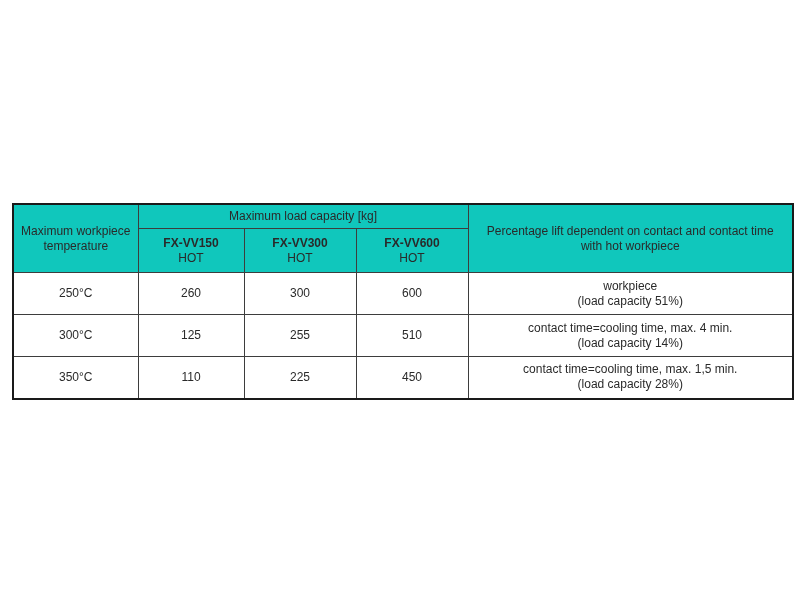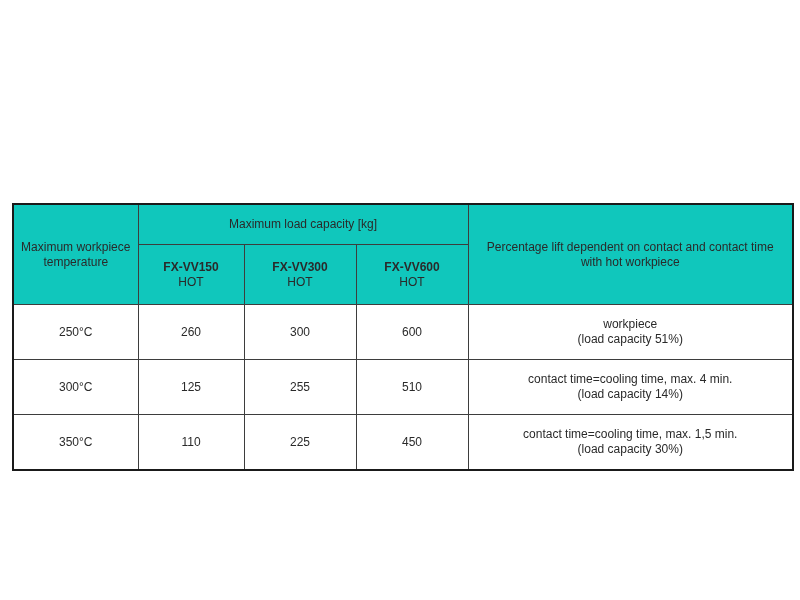--- a/index.html
+++ b/index.html
@@ -21,28 +21,28 @@
     border-collapse: collapse;
     table-layout: fixed;
     border: 2px solid #1a1a1a;
     font-size: 12px;
     line-height: 1.25;
   }
   table.spec-table td, table.spec-table th {
     border: 1px solid #3d3d3d;
     text-align: center;
     vertical-align: middle;
-    padding: 12px 6px;
+    padding: 4px 6px;
     font-weight: normal;
   }
   .hdr {
     background: #10c7bc;
   }
   tr.group-row td, tr.group-row th { height: 21px; }
-  tr.model-row td, tr.model-row th { height: 60px; }
+  tr.model-row td, tr.model-row th { height: 44px; }
   tr.data-row td { height: 42px; }
   .model-name { font-weight: bold; display: block; }
   .model-suffix { font-weight: normal; display: block; }
   .note-line { display: block; }
 </style>
 </head>
 <body>
 
 <div class="spec-table-wrap">
   <table class="spec-table">
@@ -96,18 +96,18 @@
         </td>
       </tr>
 
       <tr class="data-row">
         <td>350°C</td>
         <td>110</td>
         <td>225</td>
         <td>450</td>
         <td>
           <span class="note-line">contact time=cooling time, max. 1,5 min.</span>
-          <span class="note-line">(load capacity 30%)</span>
+          <span class="note-line">(load capacity 28%)</span>
         </td>
       </tr>
     </tbody>
   </table>
 </div>
 
 </body></html>

